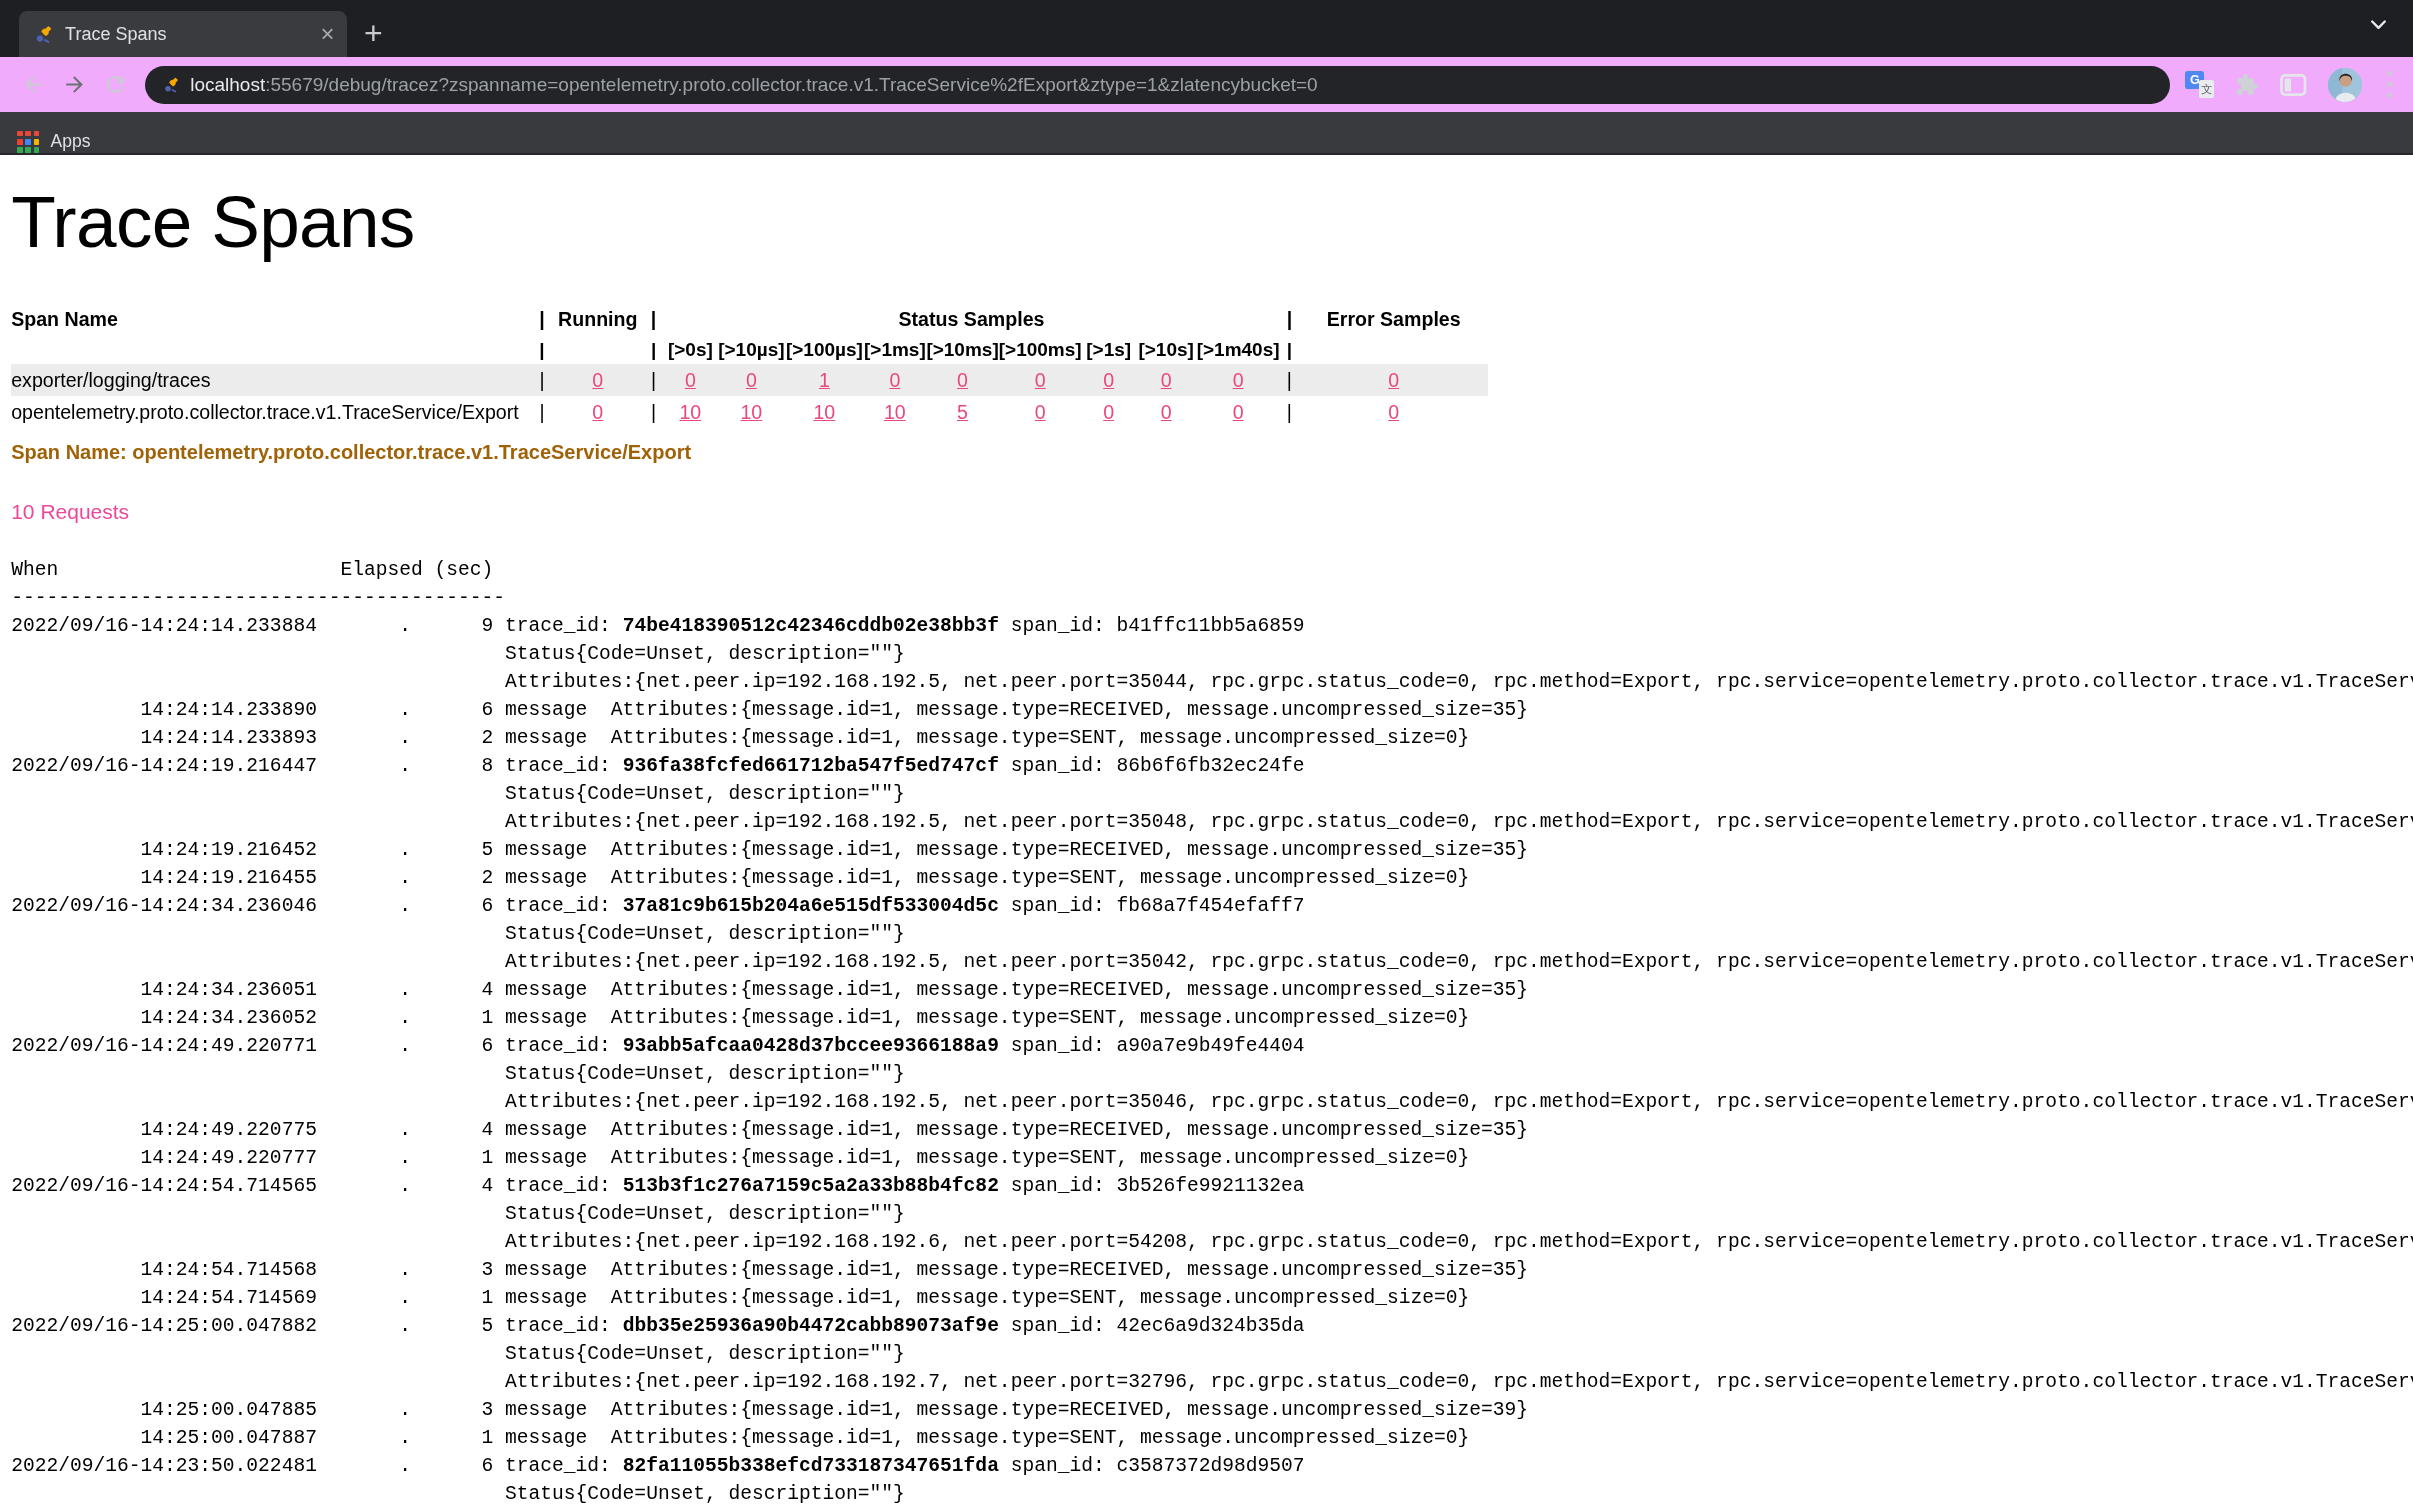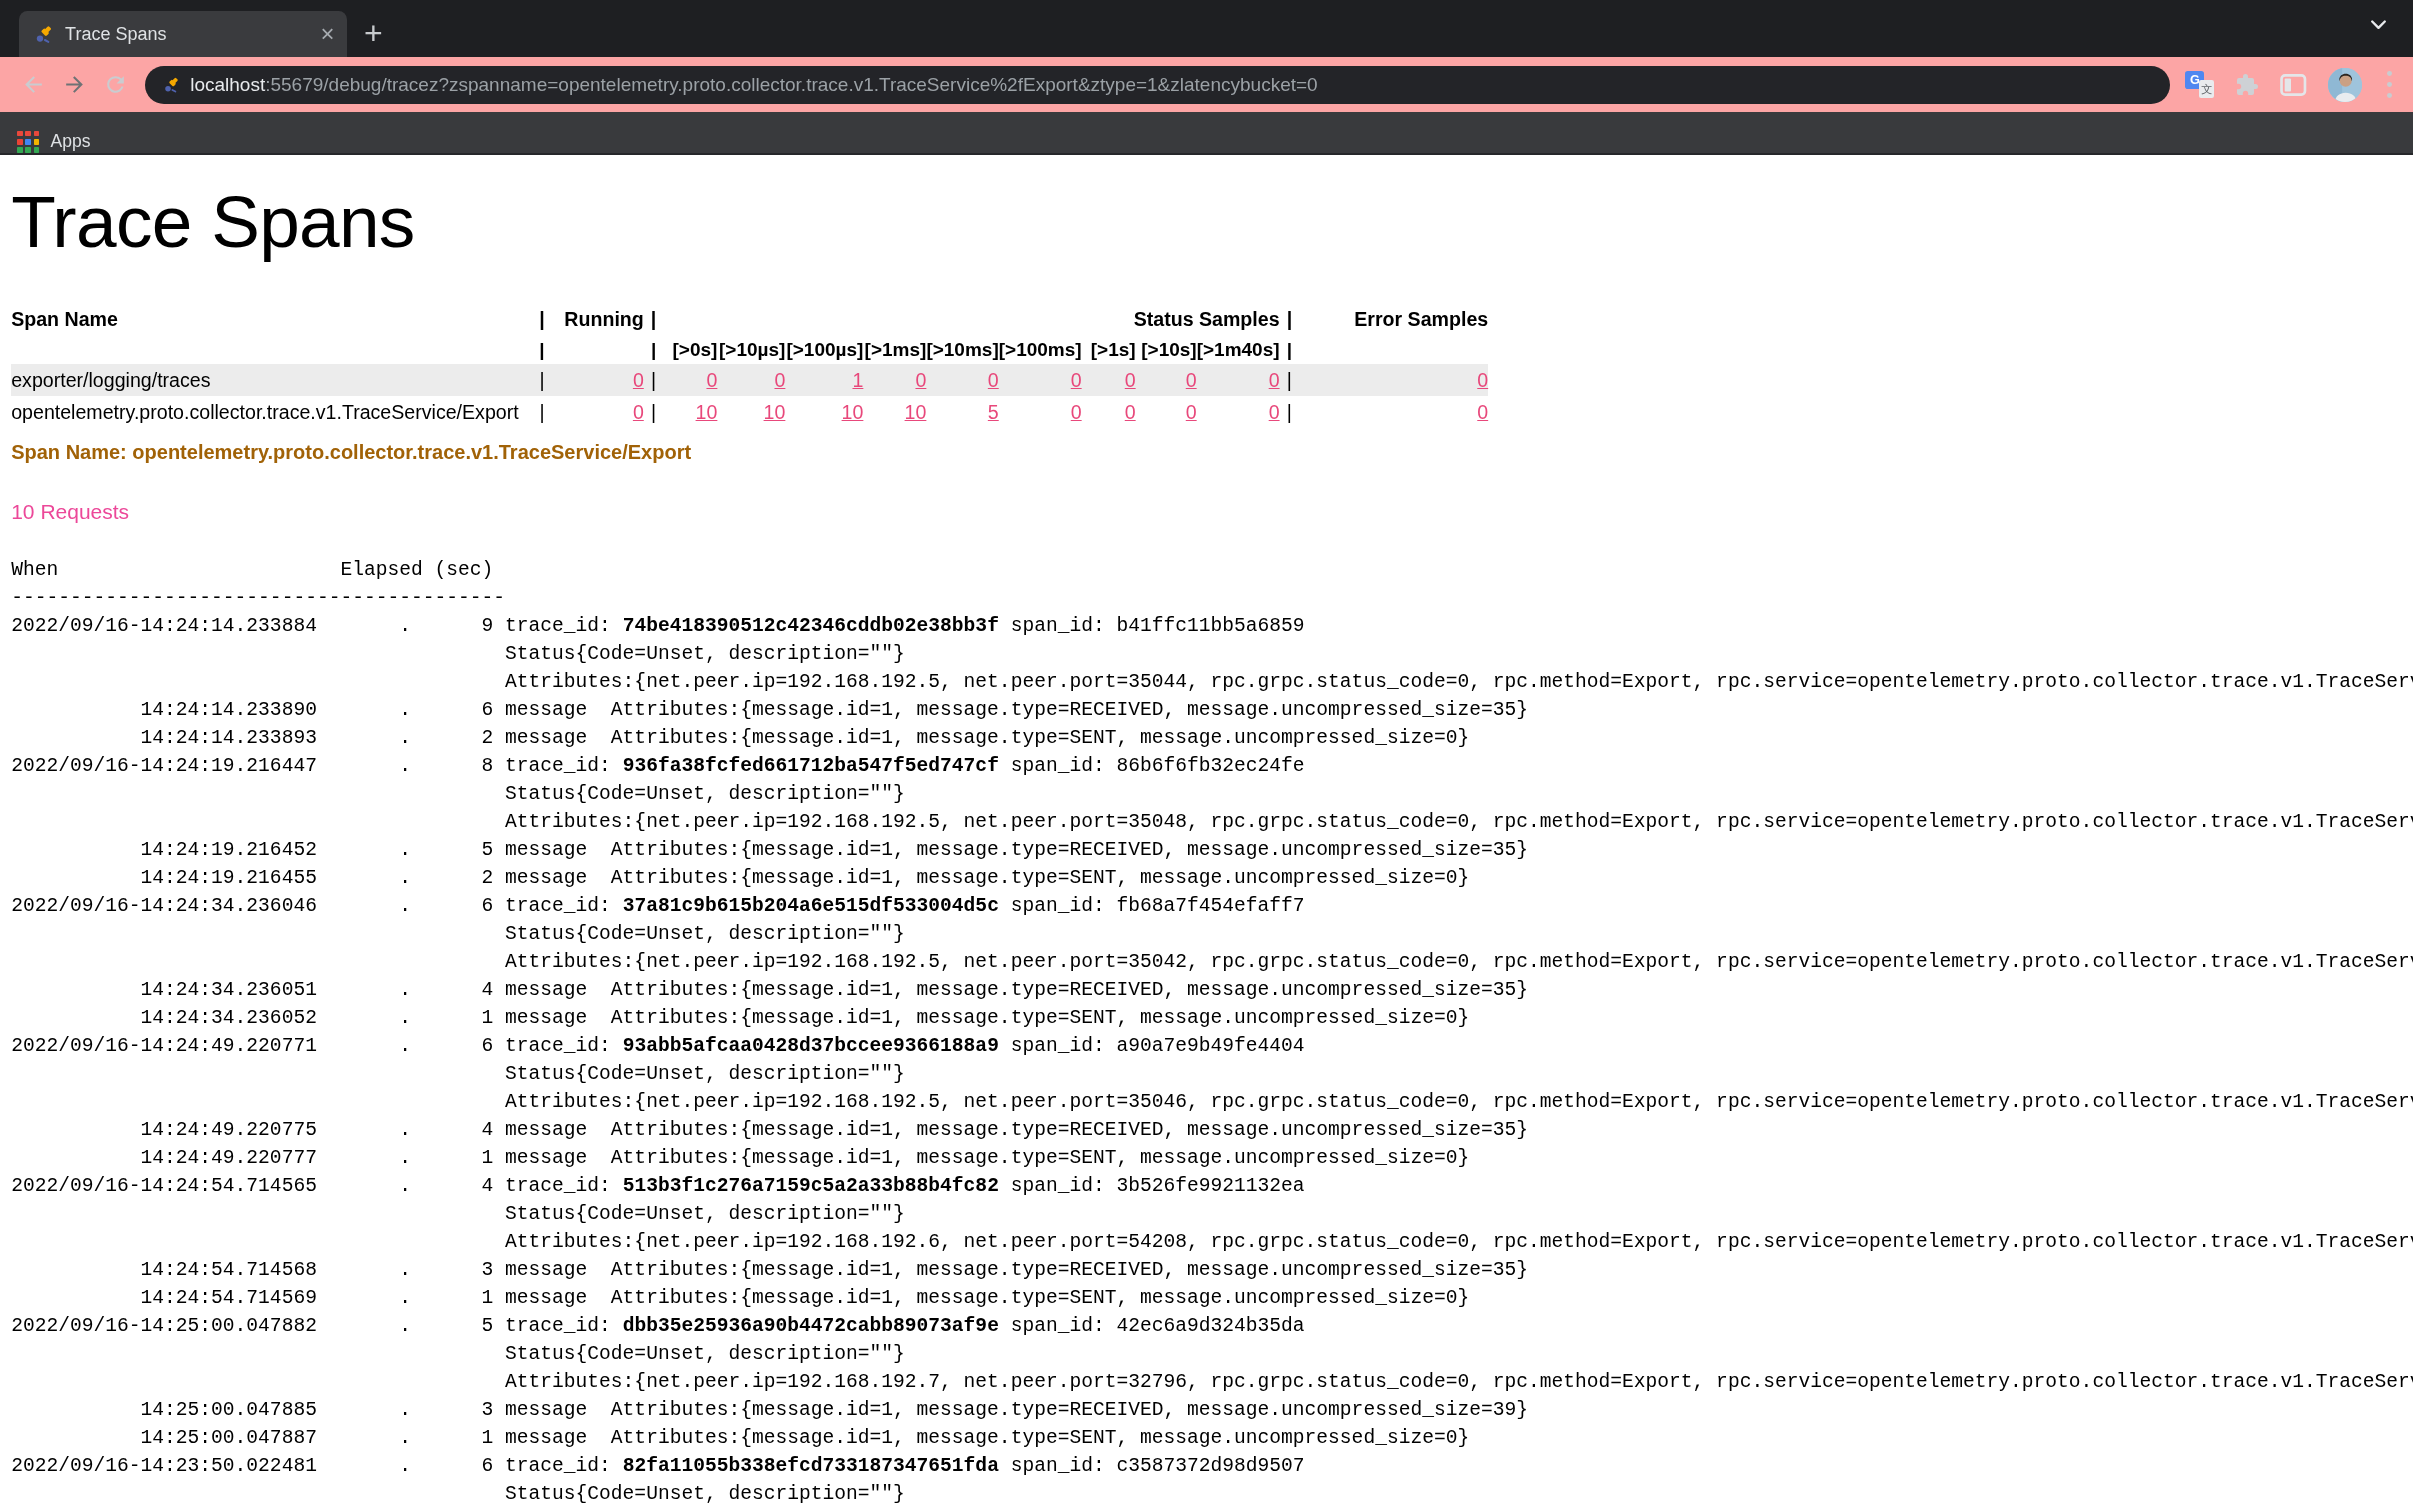--- a/index.html
+++ b/index.html
@@ -11,21 +11,21 @@
   
   .tabstrip{height:57px;background:#1e1f22;display:flex;align-items:flex-end;position:relative;}
   .tab{
     margin-left:19px;width:328px;height:46px;background:#3a3b3e;
     border-radius:8.4px 8.4px 0 0;display:flex;align-items:center;padding:0 12.6px;box-sizing:border-box;
   }
   .tab-title{color:#dfe2e5;font-size:18px;margin-left:11.2px;flex:1;white-space:nowrap;overflow:hidden;}
   .tab-close{color:#a6abb0;font-size:24px;line-height:24px;margin-left:5.6px;cursor:default;}
   .newtab{color:#c7cacd;font-size:32px;line-height:32px;margin:0 0 8.4px 17px;font-weight:300;}
   .strip-chevron{position:absolute;right:24px;top:18px;}
-  .toolbar{height:55px;background:#fca5a5;display:flex;align-items:center;padding:0 12.6px;}
+  .toolbar{height:55px;background:#f0abfc;display:flex;align-items:center;padding:0 12.6px;}
   .navbtn{width:41px;height:41px;display:flex;align-items:center;justify-content:center;flex:none;}
   .urlbar{
     flex:1;height:38px;background:#232428;border-radius:19px;display:flex;align-items:center;
     padding:0 15.4px;margin:0 15.4px 0 9.8px;min-width:0;
   }
   .url-text{font-size:19px;white-space:nowrap;overflow:hidden;margin-left:9.8px;}
   .url-host{color:#e8eaed;}
   .url-rest{color:#9ba1a6;}
   .right-icons{display:flex;align-items:center;gap:21px;flex:none;margin-right:4.2px;}
   .avatar{width:34px;height:34px;border-radius:50%;overflow:hidden;background:#9fc4dc;flex:none;}
@@ -36,21 +36,21 @@
   .apps-label{color:#dfe2e5;font-size:17.5px;}
   .grid-icon{display:grid;grid-template-columns:repeat(3,5.6px);grid-template-rows:repeat(3,5.6px);gap:2.8px;}
   .grid-icon i{display:block;border-radius:0.7px;}
   
   .page{padding:21px 0 0 11.2px;background:#fff;}
   h1.page-title{font-size:73px;font-weight:400;margin:4.2px 0 41px 0;color:#000;letter-spacing:-0.7px;}
   table.spans{border-collapse:collapse;table-layout:fixed;font-size:19.6px;color:#000;}
   table.spans td{padding:0;vertical-align:middle;height:32px;white-space:nowrap;overflow:visible;}
   table.spans .hrow td{height:31px;font-weight:bold;}
   table.spans .brow td{height:29px;font-weight:bold;font-size:19px;}
-  td.c{text-align:right;}
+  td.c{text-align:center;}
   td.bar{text-align:center;font-weight:normal;}
   tr.alt{background:#ececec;}
   a.zlink{color:#e8487b;text-decoration:underline;cursor:pointer;}
   .span-line{font-size:20px;font-weight:bold;margin-top:12.6px;color:#a16207;}
   .req-count{font-size:21px;margin-top:36px;color:#ec4899;}
   pre.log{
     font-family:"Liberation Mono","DejaVu Sans Mono",monospace;
     font-size:19.6px;line-height:28px;margin:32px 0 0 0;color:#000;white-space:pre;
   }
   pre.log b{font-weight:bold;}

